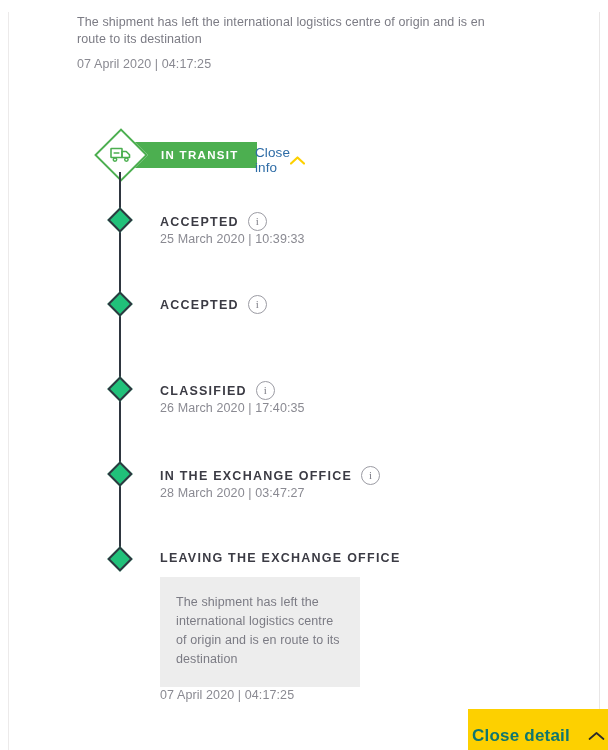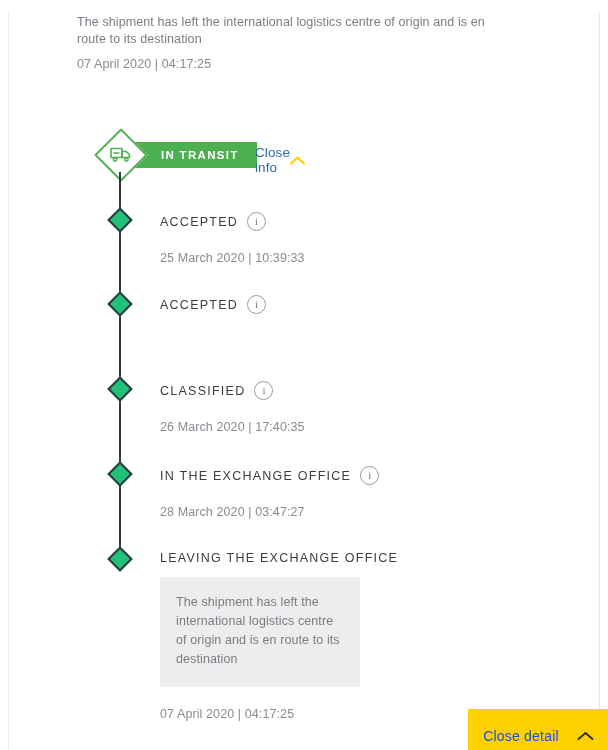--- a/index.html
+++ b/index.html
@@ -150,21 +150,21 @@
     left: 151px;
     width: 380px;
   }
   .tl-title-row {
     display: flex;
     align-items: center;
     gap: 9px;
   }
   .tl-title {
     font-size: 12.5px;
-    font-weight: normal;
+    font-weight: bold;
     color: #3b3b44;
     letter-spacing: 1.25px;
     white-space: nowrap;
     text-align: center;
   }
   .info-icon {
     width: 17px;
     height: 17px;
     border-radius: 50%;
     border: 1px solid #9b9ba3;
@@ -172,21 +172,21 @@
     align-items: center;
     justify-content: center;
     font-family: "Liberation Serif", serif;
     font-size: 11px;
     color: #7b7b84;
     line-height: 1;
     cursor: pointer;
     flex: 0 0 auto;
   }
   .tl-date {
-    margin-top: 20px;
+    margin-top: 1px;
     font-size: 12.5px;
     color: #8a8a92;
     letter-spacing: 0.1px;
   }
 
   .tl-infobox {
     margin-top: 12px;
     width: 200px;
     background: #ededed;
     padding: 16px 18px 18px 16px;
@@ -208,23 +208,24 @@
     height: 53px;
     background: #fdd000;
     display: flex;
     align-items: center;
     justify-content: center;
     gap: 18px;
     cursor: pointer;
     box-sizing: border-box;
   }
   .close-detail-label {
-    font-size: 14px;
-    color: #1d4ed8;
+    font-size: 17px;
+    color: #0f766e;
     letter-spacing: 0.2px;
+    font-weight: bold;
   }
 </style>
 </head>
 <body>
 
 <div class="page-card">
 
   <div class="summary">
     <div class="summary-text">The shipment has left the international logistics centre of origin and is en route to its destination</div>
     <div class="summary-date">07 April 2020 | 04:17:25</div>

